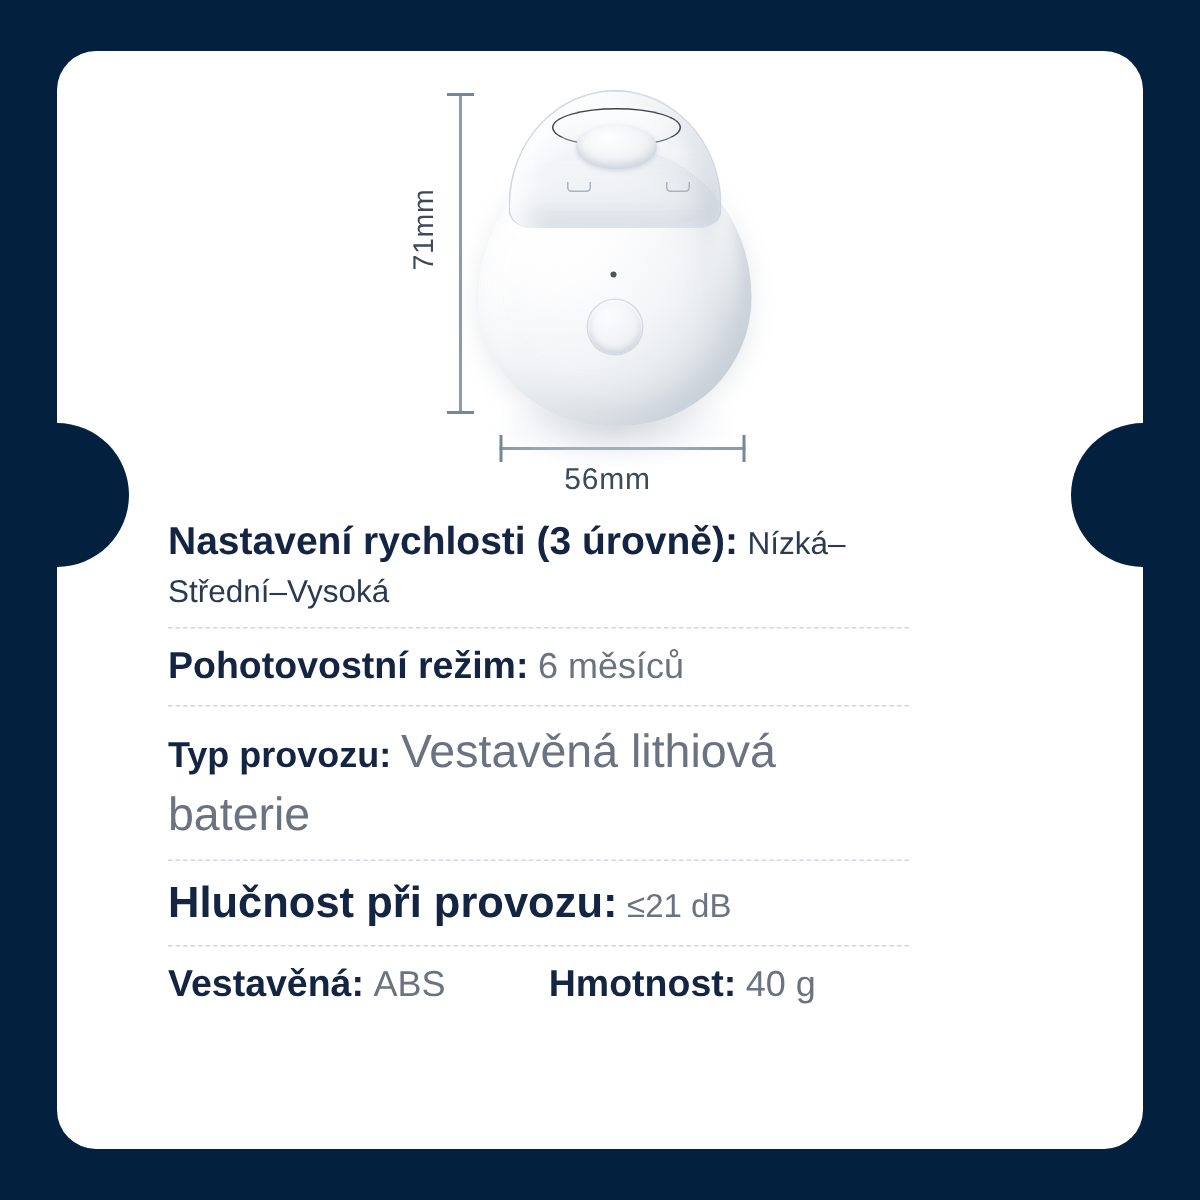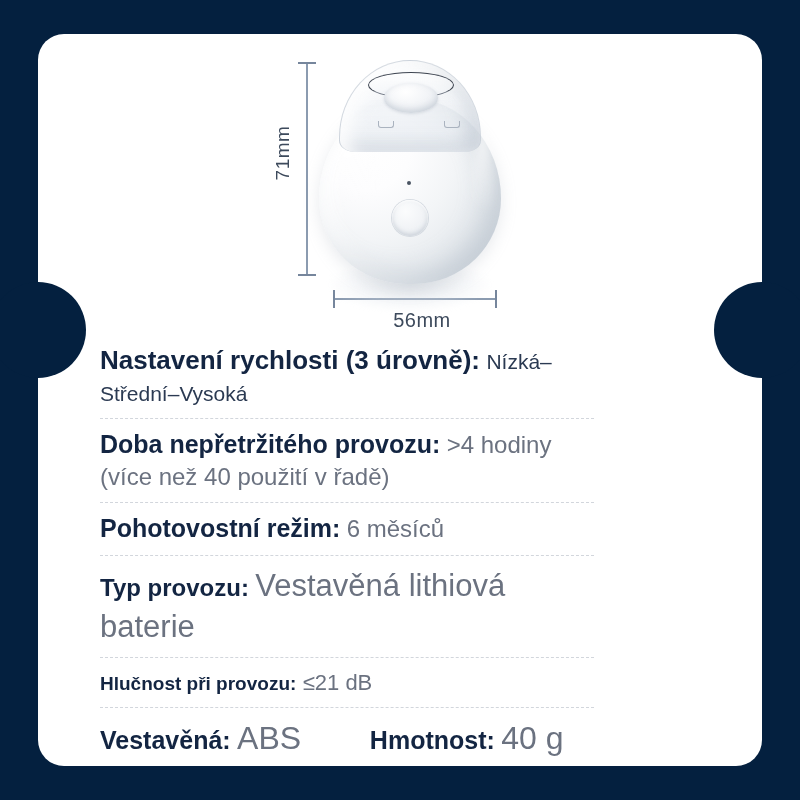--- a/index.html
+++ b/index.html
@@ -109,21 +109,21 @@
     top: -8px;
     width: 2px;
     height: 18px;
     background: #76869c;
   }
   #dim-horizontal::before { left: 0; }
   #dim-horizontal::after  { right: 0; }
 
   #dim-horizontal-label {
     position: absolute;
-    left: 302px;
+    left: 285px;
     top: 275px;
     width: 164px;
     text-align: center;
     font-size: 20px;
     color: #3d4a5c;
     letter-spacing: .5px;
   }
 
   
   #device {
@@ -270,21 +270,21 @@
     top: 127px;
     width: 4px;
     height: 4px;
     border-radius: 50%;
     background: #4a5462;
   }
 
   
   #spec-list {
     position: absolute;
-    left: 0;
+    left: 12px;
     top: 300px;
     width: 580px;
     padding: 0 24px 0 62px;
   }
 
   .spec-row {
     position: relative;
     padding: 9px 0 9px 0;
   }
   .spec-row + .spec-row {
@@ -312,27 +312,27 @@
 
   
   .spec-row.r2 .spec-label { font-size: 25px; }
   .spec-row.r2 .spec-value { font-size: 24px; }
   .spec-row.r3 .spec-label { font-size: 25px; }
   .spec-row.r3 .spec-value { font-size: 24px; }
   .spec-row.r4 .spec-label { font-size: 24px; }
   .spec-row.r4 .spec-value { font-size: 31px; text-align: right; }
   .spec-row.r5 .spec-label { font-size: 24px; }
   .spec-row.r5 .spec-value { font-size: 23px; }
-  .spec-row.r6 .spec-label { font-size: 19px; }
+  .spec-row.r6 .spec-label { font-size: 29px; }
   .spec-row.r6 .spec-value { font-size: 22px; }
 
   
   .spec-row.dual .pair-gap { display: inline-block; width: 56px; }
   .spec-row.dual .spec-label { font-size: 25px; }
-  .spec-row.dual .spec-value { font-size: 32px; }
+  .spec-row.dual .spec-value { font-size: 24px; }
 </style>
 </head>
 <body>
 
 <div id="poster">
 
   <div id="card">
 
     <div id="product-area">
 
@@ -361,26 +361,20 @@
 
     <div id="spec-list">
 
       <div class="spec-row first">
         <div class="spec-line">
           <span class="spec-label">Nastavení rychlosti (3 úrovně):</span>
           <span class="spec-value dark">Nízká–Střední–Vysoká</span>
         </div>
       </div>
 
-      <div class="spec-row r2">
-        <div class="spec-line">
-          <span class="spec-label">Doba nepřetržitého provozu:</span>
-          <span class="spec-value">&gt;4 hodiny (více než 40 použití v řadě)</span>
-        </div>
-      </div>
 
       <div class="spec-row r3">
         <div class="spec-line">
           <span class="spec-label">Pohotovostní režim:</span>
           <span class="spec-value">6 měsíců</span>
         </div>
       </div>
 
       <div class="spec-row r4">
         <div class="spec-line">

